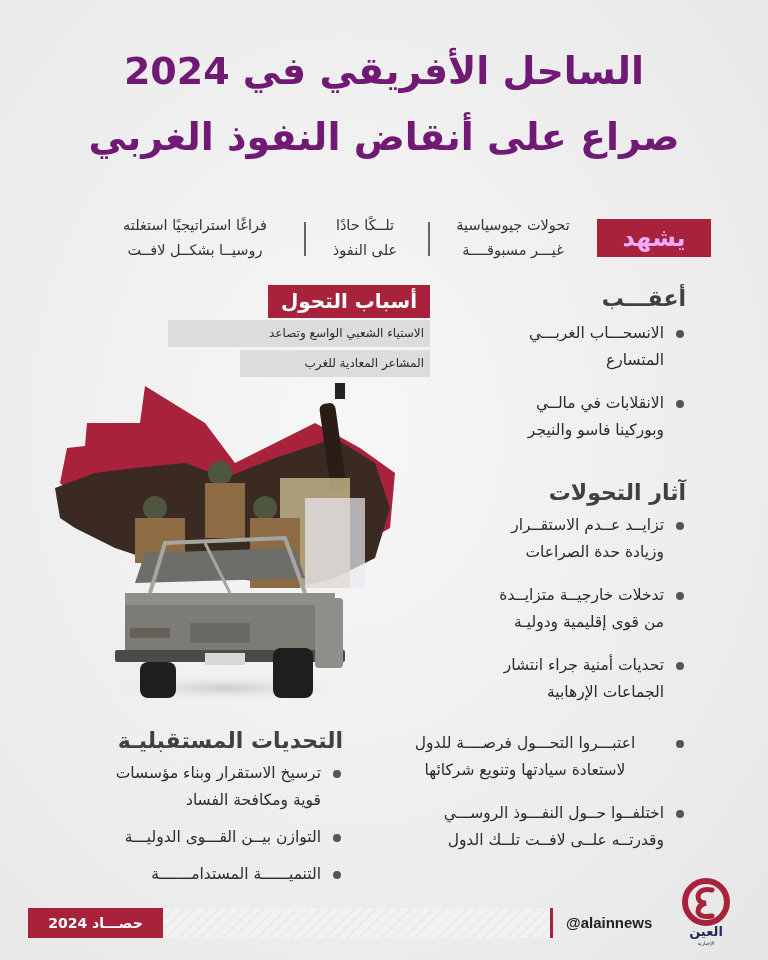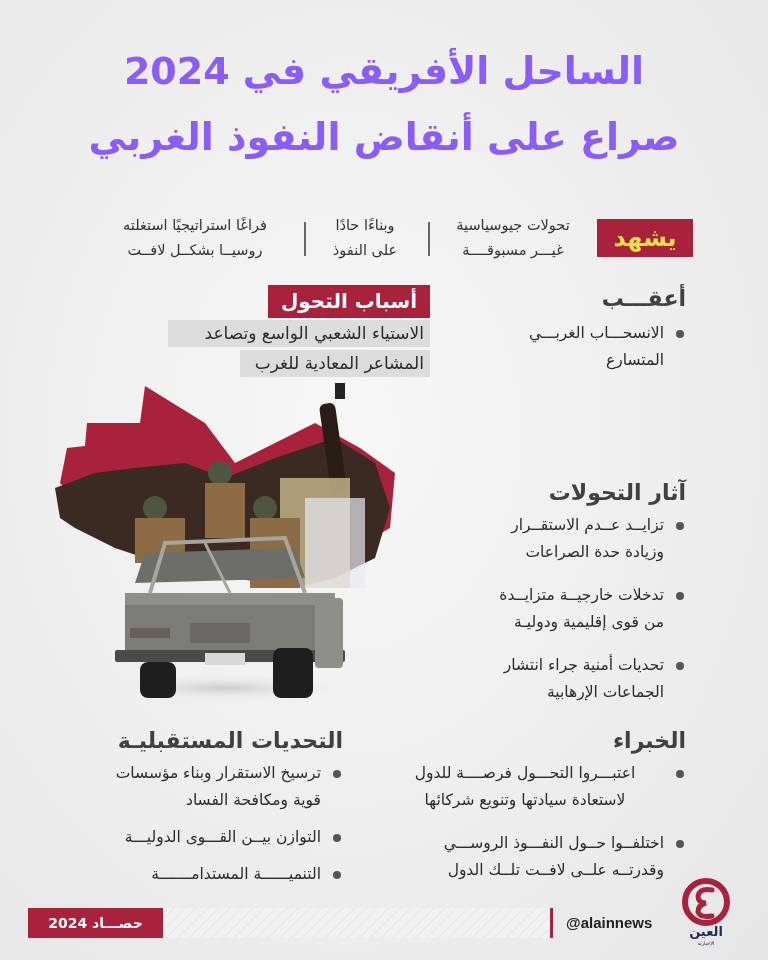--- a/index.html
+++ b/index.html
@@ -9,48 +9,48 @@
     font-family: "DejaVu Sans", sans-serif;
     color: #2b2b2b;
     position: relative;
     direction: rtl;
   }
   .abs { position: absolute; }
 
   
   .title {
     left: 0; width: 768px; text-align: center;
-    font-weight: bold; color: #8b5cf6;
+    font-weight: bold; color: #701a75;
     font-size: 38px; line-height: 58px;
   }
   .title1 { top: 42px; }
   .title2 { top: 108px; }
 
   
   .witness-tag {
-    left: 597px; top: 219px; width: 96px; height: 38px;
-    background: #a8223c; color: #fde047;
+    left: 597px; top: 219px; width: 114px; height: 38px;
+    background: #a8223c; color: #f0abfc;
     font-weight: bold; font-size: 24px; line-height: 38px; text-align: center;
   }
   .witness-item {
     font-size: 14.5px; line-height: 25px; color: #333; text-align: center;
   }
   .w1 { left: 438px; width: 150px; top: 213px; }
   .w2 { left: 310px; width: 110px; top: 213px; }
   .w3 { left: 95px; width: 200px; top: 213px; }
   .vsep { width: 1.5px; height: 34px; background: #666; top: 222px; }
 
   
   .reasons-tag {
     left: 268px; top: 285px; width: 162px; height: 33px;
     background: #a8223c; color: #fff; font-weight: bold;
     font-size: 20px; line-height: 33px; text-align: center;
   }
   .reason-line {
-    background: #dcdcdc; font-size: 17px; line-height: 27px;
+    background: #dcdcdc; font-size: 12px; line-height: 27px;
     padding: 0 6px; text-align: right; color: #2b2b2b;
   }
   .r1 { left: 168px; width: 262px; top: 320px; }
   .r2 { left: 240px; width: 190px; top: 350px; }
 
   
   .sec-title {
     font-weight: bold; color: #404040; font-size: 22px; line-height: 30px;
   }
   .bullet-list { list-style: none; }
@@ -89,21 +89,21 @@
 <div class="abs title title1">الساحل الأفريقي في 2024</div>
 <div class="abs title title2">صراع على أنقاض النفوذ الغربي</div>
 
 <div class="abs witness-tag">يشهد</div>
 <div class="abs witness-item w1">
   <div>تحولات جيوسياسية</div>
   <div>غيـــر مسبوقــــة</div>
 </div>
 <div class="abs vsep" style="left:428px;"></div>
 <div class="abs witness-item w2">
-  <div>وبناءًا حادًا</div>
+  <div>تلــكًا حادًا</div>
   <div>على النفوذ</div>
 </div>
 <div class="abs vsep" style="left:304px;"></div>
 <div class="abs witness-item w3">
   <div>فراغًا استراتيجيًا استغلته</div>
   <div>روسيــا بشكــل لافــت</div>
 </div>
 
 <div class="abs reasons-tag">أسباب التحول</div>
 <div class="abs reason-line r1">الاستياء الشعبي الواسع وتصاعد</div>
@@ -151,20 +151,25 @@
 </div>
 
 <div class="abs" style="right:82px; top:284px; width:250px;">
   <div class="sec-title">أعقـــب</div>
   <ul class="bullet-list" style="margin-top:6px;">
     <li style="margin-bottom:16px;">
       <span class="dot"></span>
       <div>الانسحـــاب الغربـــي</div>
       <div>المتسارع</div>
     </li>
+    <li>
+      <span class="dot"></span>
+      <div>الانقلابات في مالــي</div>
+      <div>وبوركينا فاسو والنيجر</div>
+    </li>
   </ul>
 </div>
 
 <div class="abs" style="right:82px; top:478px; width:260px;">
   <div class="sec-title">آثار التحولات</div>
   <ul class="bullet-list" style="margin-top:4px;">
     <li style="margin-bottom:16px;">
       <span class="dot"></span>
       <div>تزايــد عــدم الاستقــرار</div>
       <div>وزيادة حدة الصراعات</div>
@@ -176,21 +181,20 @@
     </li>
     <li>
       <span class="dot"></span>
       <div>تحديات أمنية جراء انتشار</div>
       <div>الجماعات الإرهابية</div>
     </li>
   </ul>
 </div>
 
 <div class="abs" style="right:82px; top:726px; width:300px;">
-  <div class="sec-title">الخبراء</div>
   <ul class="bullet-list" style="margin-top:4px;">
     <li style="margin-bottom:16px;text-align:center;">
       <span class="dot"></span>
       <div>اعتبـــروا التحـــول فرصــــة للدول</div>
       <div>لاستعادة سيادتها وتنويع شركائها</div>
     </li>
     <li>
       <span class="dot"></span>
       <div>اختلفــوا حــول النفـــوذ الروســـي</div>
       <div>وقدرتــه علــى لافــت تلــك الدول</div>

